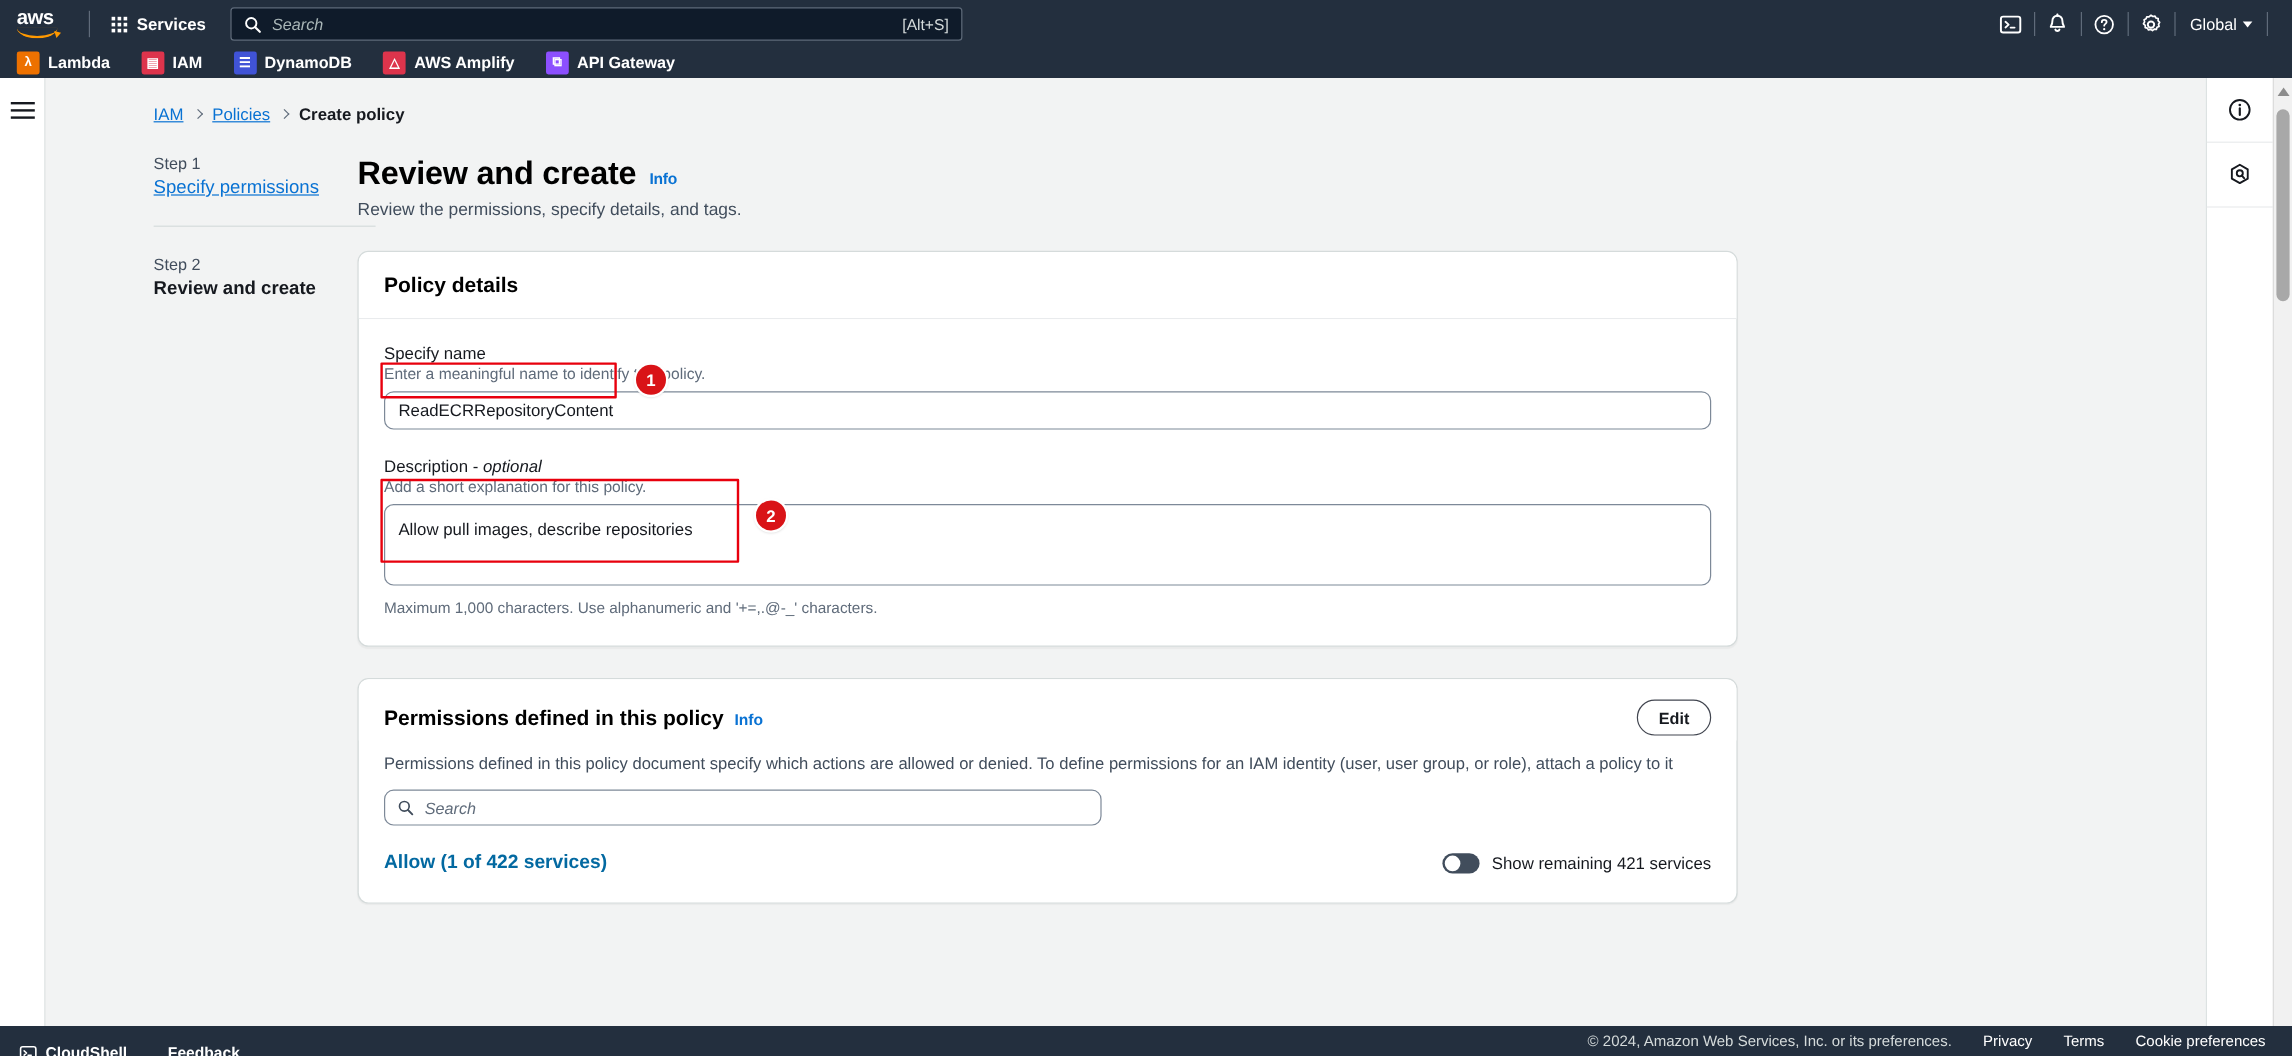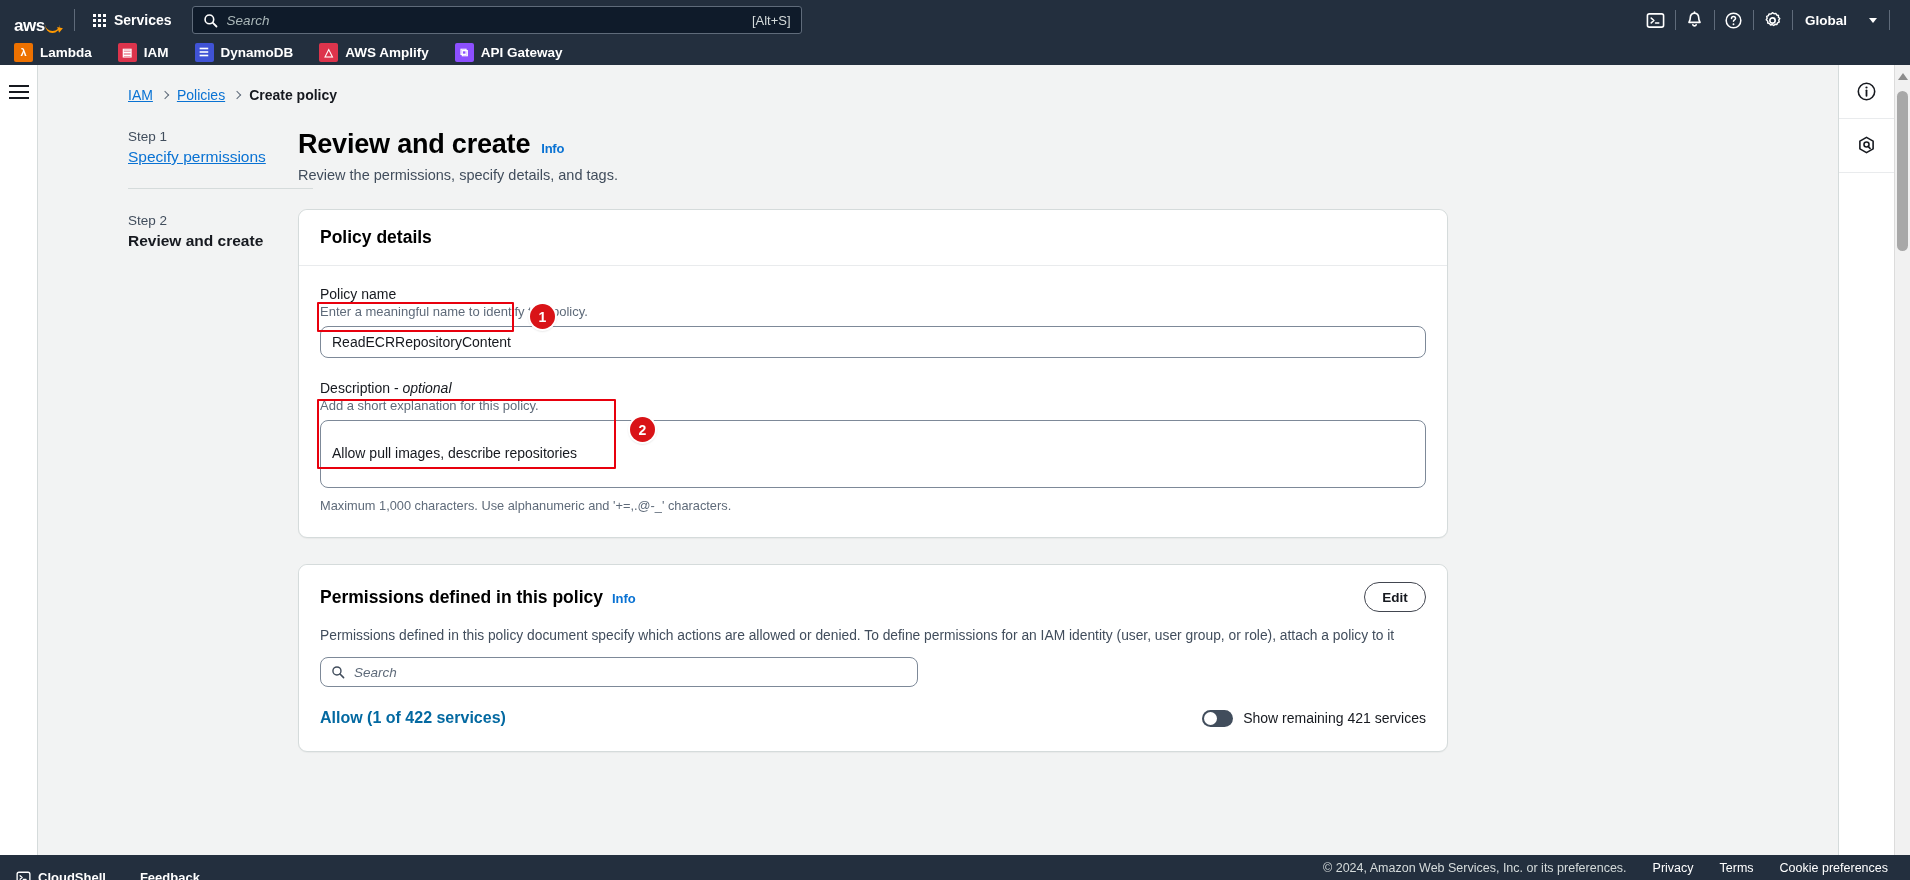--- a/index.html
+++ b/index.html
@@ -11,22 +11,22 @@
   }
 
   
   .topnav {
     height: 40px; background: #232f3e;
     display: flex; align-items: center;
     padding: 0 0 0 14px; position: relative;
   }
   .aws-logo {
     width: 46px; height: 26px; position: relative;
-    display: flex; flex-direction: row; justify-content: center;
-    cursor: pointer; margin-right: 2px; align-items: flex-end;
+    display: flex; flex-direction: column; justify-content: center;
+    cursor: pointer; margin-right: 2px;
   }
   .aws-logo .aws-text {
     color: #fff; font-size: 17px; font-weight: 700;
     letter-spacing: -0.5px; line-height: 14px; font-family: "Liberation Sans", sans-serif;
   }
   .aws-logo .smile {
     width: 34px; height: 9px; margin-top: 1px;
     border-bottom: 2.5px solid #ff9900;
     border-radius: 0 0 50% 50%/0 0 100% 100%;
     position: relative;
@@ -62,22 +62,22 @@
   .nav-right {
     position: absolute; right: 20px; top: 0; height: 40px;
     display: flex; align-items: center;
   }
   .nav-icon-btn {
     width: 38px; height: 40px; display: flex; align-items: center;
     justify-content: center; cursor: pointer;
   }
   .nav-sep { width: 1px; height: 20px; background: #5f6b7a; }
   .region-btn {
-    color: #fff; font-size: 13.5px; font-weight: 700; padding: 0 12px;
-    cursor: pointer; display: flex; align-items: center; gap: 22px;
+    color: #fff; font-size: 13.5px; font-weight: 400; padding: 0 12px;
+    cursor: pointer; display: flex; align-items: center; gap: 5px;
   }
   .caret-d {
     width: 0; height: 0; border-left: 4.5px solid transparent;
     border-right: 4.5px solid transparent; border-top: 5.5px solid #fff;
   }
 
   
   .favbar {
     height: 25px; background: #232f3e;
     display: flex; align-items: center; gap: 0; padding-left: 14px;
@@ -188,21 +188,21 @@
   .fld-hint { font-size: 12.8px; color: #5f6b7a; margin-top: 6px; }
 
   .inp {
     width: 100%; height: 32px; border: 1px solid #7d8998; border-radius: 8px;
     padding: 0 11px; font-size: 14px; color: #16191f; outline: none;
     font-family: "Liberation Sans", sans-serif; background: #fff;
     margin-top: 7px;
   }
   .ta {
     width: 100%; height: 68px; border: 1px solid #7d8998; border-radius: 8px;
-    padding: 24px 11px; font-size: 14px; color: #16191f; outline: none;
+    padding: 12px 11px; font-size: 14px; color: #16191f; outline: none;
     resize: none; font-family: "Liberation Sans", sans-serif; margin-top: 7px;
   }
 
   
   .annot-box {
     position: absolute; border: 2.5px solid #e8000d;
     pointer-events: none; border-radius: 1px;
   }
   .annot-badge {
     position: absolute; width: 25px; height: 25px; border-radius: 50%;
@@ -399,21 +399,21 @@
         </div>
         <div class="page-sub">Review the permissions, specify details, and tags.</div>
 
         <div class="card" style="position:relative">
           <div class="card-head">
             <div class="card-title">Policy details</div>
           </div>
           <div class="card-body">
 
             <div>
-              <div class="fld-label">Policy name</div>
+              <div class="fld-label">Specify name</div>
               <div class="fld-help">Enter a meaningful name to identify this policy.</div>
               <input class="inp" value="ReadECRRepositoryContent" style="">
             </div>
 
             <div style="height:22px"></div>
 
             <div>
               <div class="fld-label">
                 <span>Description - </span><i>optional</i>
               </div>

